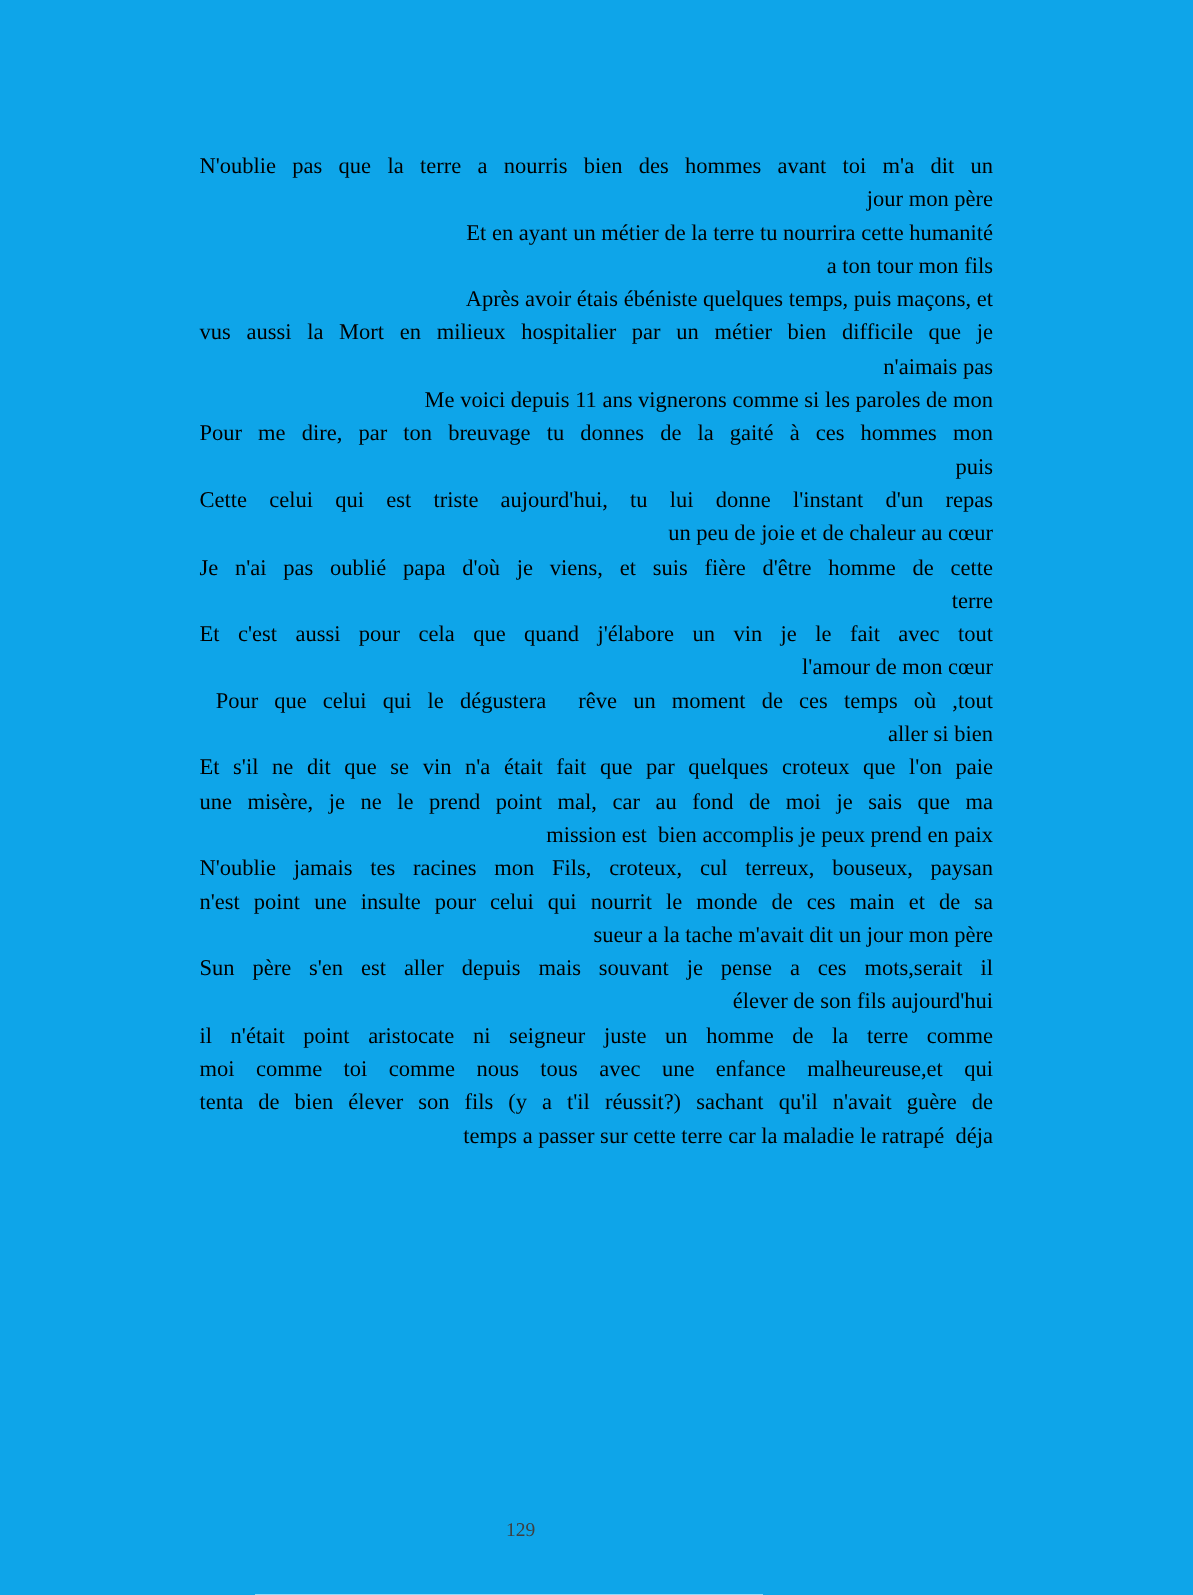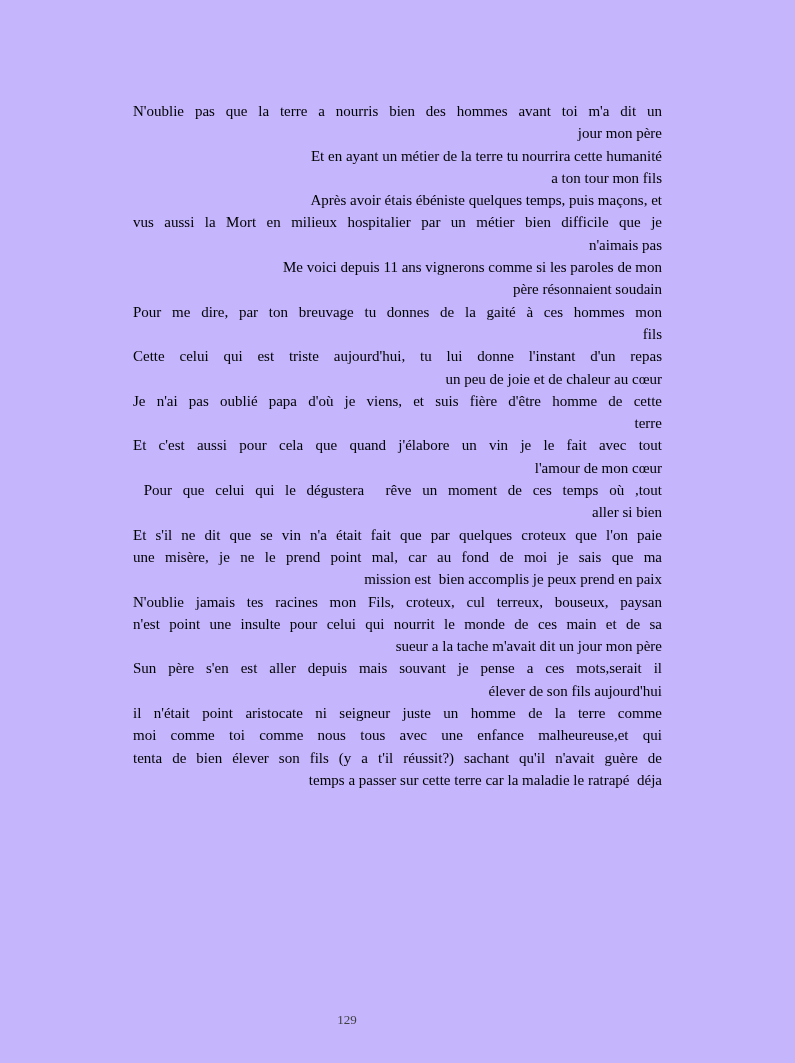--- a/index.html
+++ b/index.html
@@ -4,21 +4,21 @@
 <style>
   html, body {
     margin: 0;
     padding: 0;
     background: #ffffff;
   }
   .page {
     position: relative;
     width: 795px;
     height: 1063px;
-    background: #c4b5fd;
+    background: #0ea5e9;
     overflow: hidden;
     font-family: "Liberation Serif", "DejaVu Serif", serif;
   }
   .text-block {
     position: absolute;
     left: 133px;
     top: 100px;
     width: 529px;
     font-size: 15px;
     line-height: 22.3px;
@@ -49,23 +49,22 @@
 <div class="page">
   <div class="text-block">
       <div class="line just">N'oublie pas que la terre a nourris bien des hommes avant toi m'a dit un</div>
       <div class="line">jour mon père</div>
       <div class="line">Et en ayant un métier de la terre tu nourrira cette humanité</div>
       <div class="line">a ton tour mon fils</div>
       <div class="line">Après avoir étais ébéniste quelques temps, puis maçons, et</div>
       <div class="line just">vus aussi la Mort en milieux hospitalier par un métier bien difficile que je</div>
       <div class="line">n'aimais pas</div>
       <div class="line">Me voici depuis 11 ans vignerons comme si les paroles de mon</div>
-      <div class="line">père résonnaient soudain</div>
       <div class="line just">Pour me dire, par ton breuvage tu donnes de la gaité à ces hommes mon</div>
-      <div class="line">fils</div>
+      <div class="line">puis</div>
       <div class="line just">Cette celui qui est triste aujourd'hui, tu lui donne l'instant d'un repas</div>
       <div class="line">un peu de joie et de chaleur au cœur</div>
       <div class="line just">Je n'ai pas oublié papa d'où je viens, et suis fière d'être homme de cette</div>
       <div class="line">terre</div>
       <div class="line just">Et c'est aussi pour cela que quand j'élabore un vin je le fait avec tout</div>
       <div class="line">l'amour de mon cœur</div>
       <div class="line just"> Pour que celui qui le dégustera  rêve un moment de ces temps où ,tout</div>
       <div class="line">aller si bien</div>
       <div class="line just">Et s'il ne dit que se vin n'a était fait que par quelques croteux que l'on paie</div>
       <div class="line just">une misère, je ne le prend point mal, car au fond de moi je sais que ma</div>

